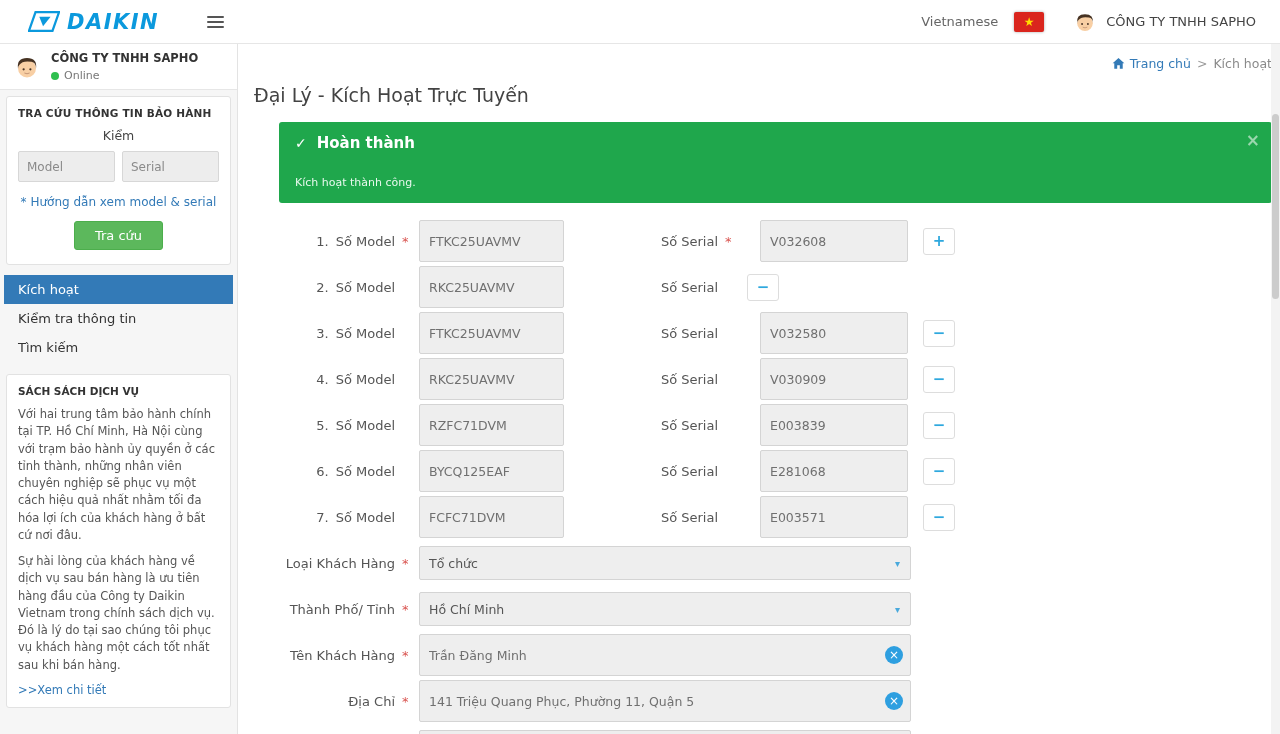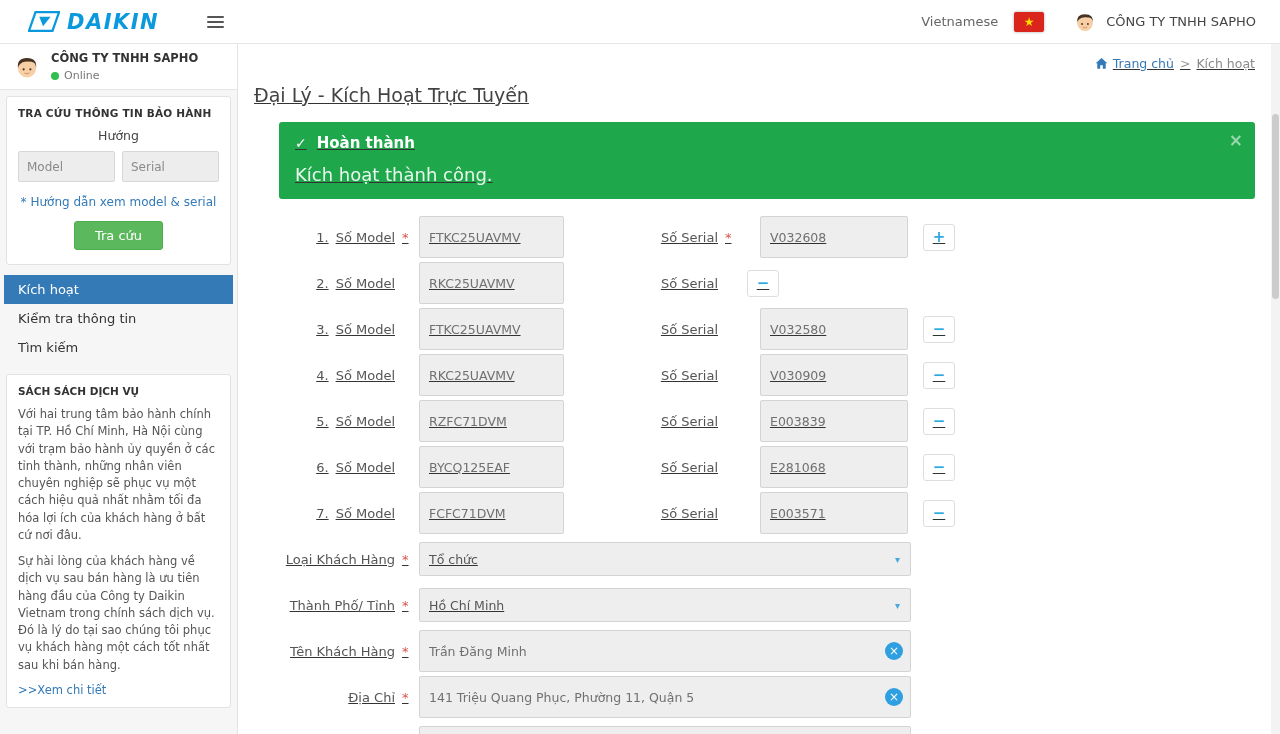--- a/index.html
+++ b/index.html
@@ -60,35 +60,35 @@
   .side-menu { margin:4px 4px 12px; }
   .side-menu-item { padding:7px 14px; font-size:13px; color:#333; cursor:pointer; }
   .side-menu-item.active { background:#337ab7; color:#fff; }
 
   .policy-heading { font-size:10.5px; font-weight:bold; color:#333; margin-bottom:9px; }
   .policy-p { font-size:11.5px; color:#555; line-height:1.5; margin-bottom:9px; }
   .policy-link { display:block; color:#337ab7; font-size:11.5px; margin-top:8px;
     text-decoration:none; cursor:pointer; }
 
   
-  .main { flex:1; background:#fff; padding:12px 25px 0 16px; position:relative; overflow:hidden;text-decoration:underline; }
+  .main { flex:1; background:#fff; padding:12px 8px 0 16px; position:relative; overflow:hidden; }
   .breadcrumb { display:flex; justify-content:flex-end; align-items:center;
     gap:6px; font-size:12.5px; color:#999; }
   .crumb-home { color:#337ab7; display:flex; align-items:center; gap:5px;
     text-decoration:none; cursor:pointer; }
   .crumb-current { color:#8a8a8a; }
   .page-title { font-size:19px; font-weight:400; color:#434343; margin:13px 0 16px; }
 
   .form-area { margin-left:25px; }
 
   .alert { background:#1fa74c; border-radius:3px; padding:12px 16px 14px;
     position:relative; color:#fff; margin-bottom:21px; }
   .alert-title { display:flex; align-items:center; gap:10px; font-size:15px; font-weight:bold; }
   .alert-check { font-size:14px; font-weight:bold; }
-  .alert-msg { margin-top:12px; font-size:18px; color:#e9f9ee; }
+  .alert-msg { margin-top:24px; font-size:11px; color:#e9f9ee; }
   .alert-close { position:absolute; top:8px; right:12px; background:none; border:none;
     color:rgba(255,255,255,.55); font-size:17px; font-weight:bold; cursor:pointer;
     font-family:inherit; }
 
   .m-row { display:flex; align-items:center; margin-bottom:12px; height:34px; }
   .lbl { width:130px; display:flex; justify-content:flex-end; align-items:center;
     gap:7px; color:#555; font-size:13px; flex-shrink:0; }
   .lbl2 { width:168px; }
   .req { color:#d9534f; width:7px; text-align:left; }
   .inp { height:42px; background:#eeeeee; border:1px solid #d4d4d4; border-radius:2px;
@@ -167,21 +167,21 @@
         <div class="profile-name">CÔNG TY TNHH SAPHO</div>
         <div class="profile-status">
           <span class="online-dot"></span>
           <span>Online</span>
         </div>
       </div>
     </div>
 
     <div class="card">
       <div class="lookup-heading">TRA CỨU THÔNG TIN BẢO HÀNH</div>
-      <div class="or-label">Hướng</div>
+      <div class="or-label">Kiểm</div>
       <div class="ms-row">
         <input class="side-inp" placeholder="Model" style="">
         <input class="side-inp" placeholder="Serial" style="">
       </div>
       <a class="guide-link">* Hướng dẫn xem model &amp; serial</a>
       <button class="search-btn">Tra cứu</button>
     </div>
 
     <nav class="side-menu">
       <div class="side-menu-item active">Kích hoạt</div>

